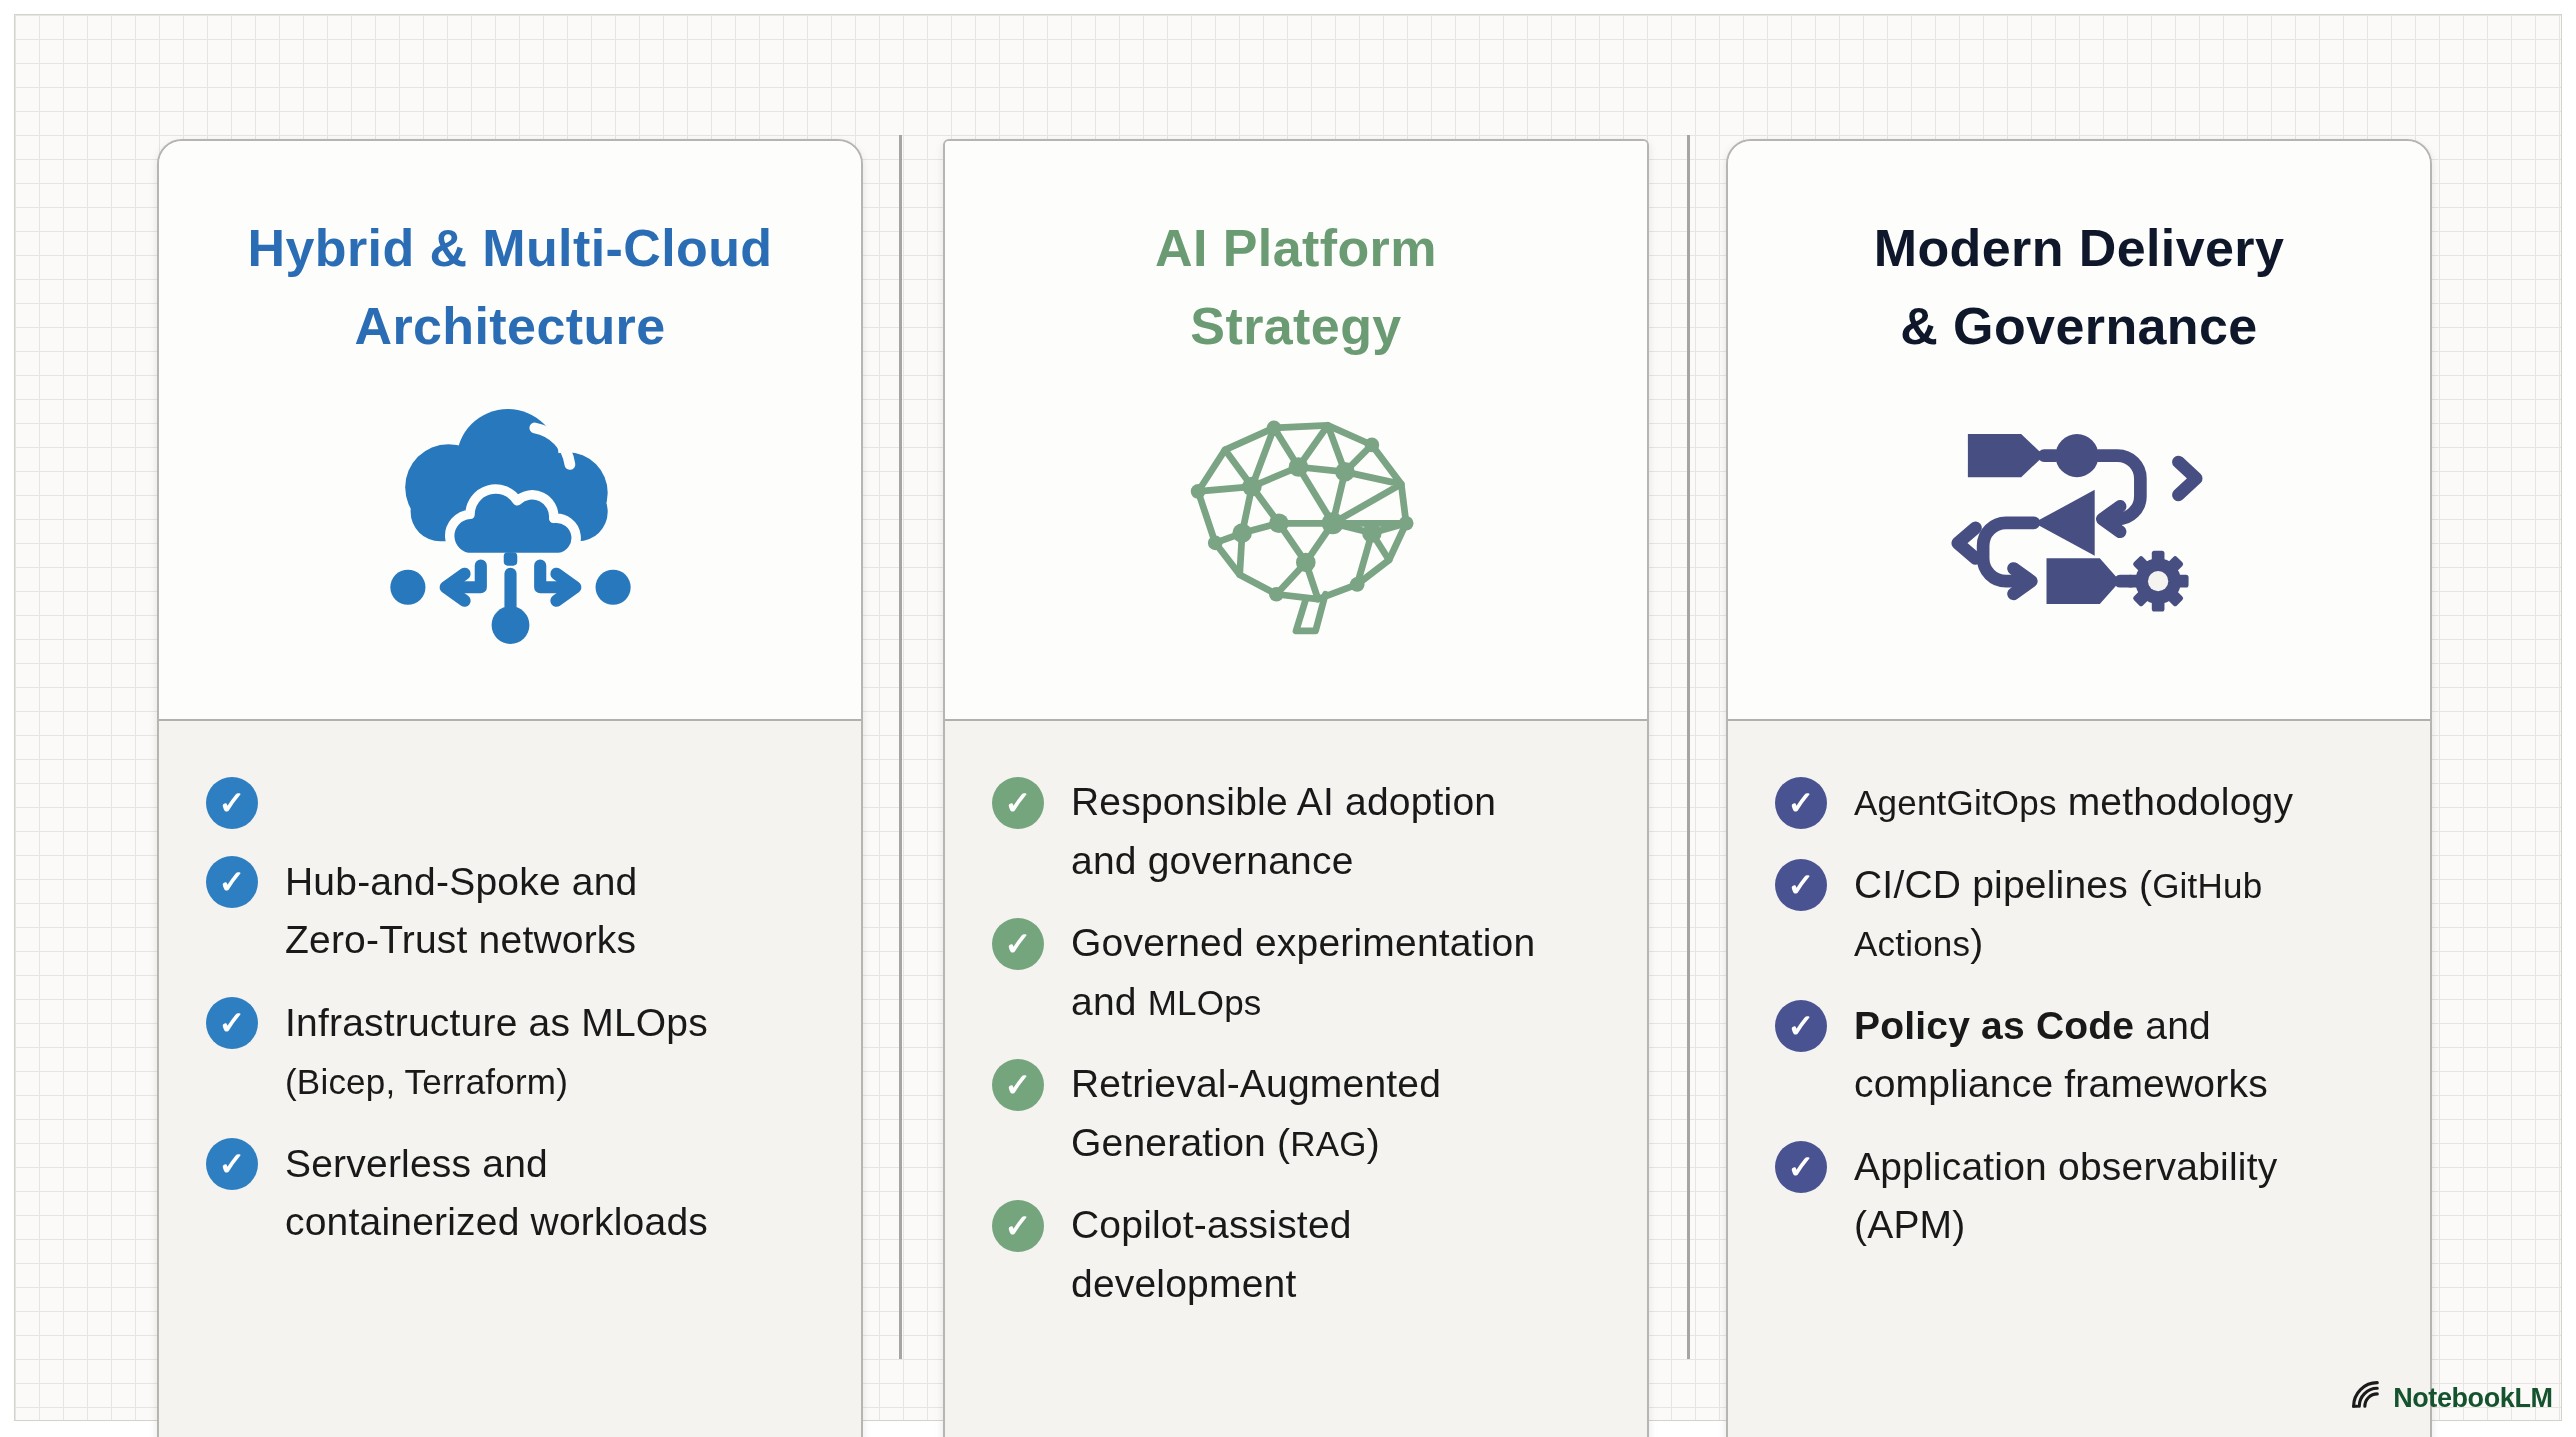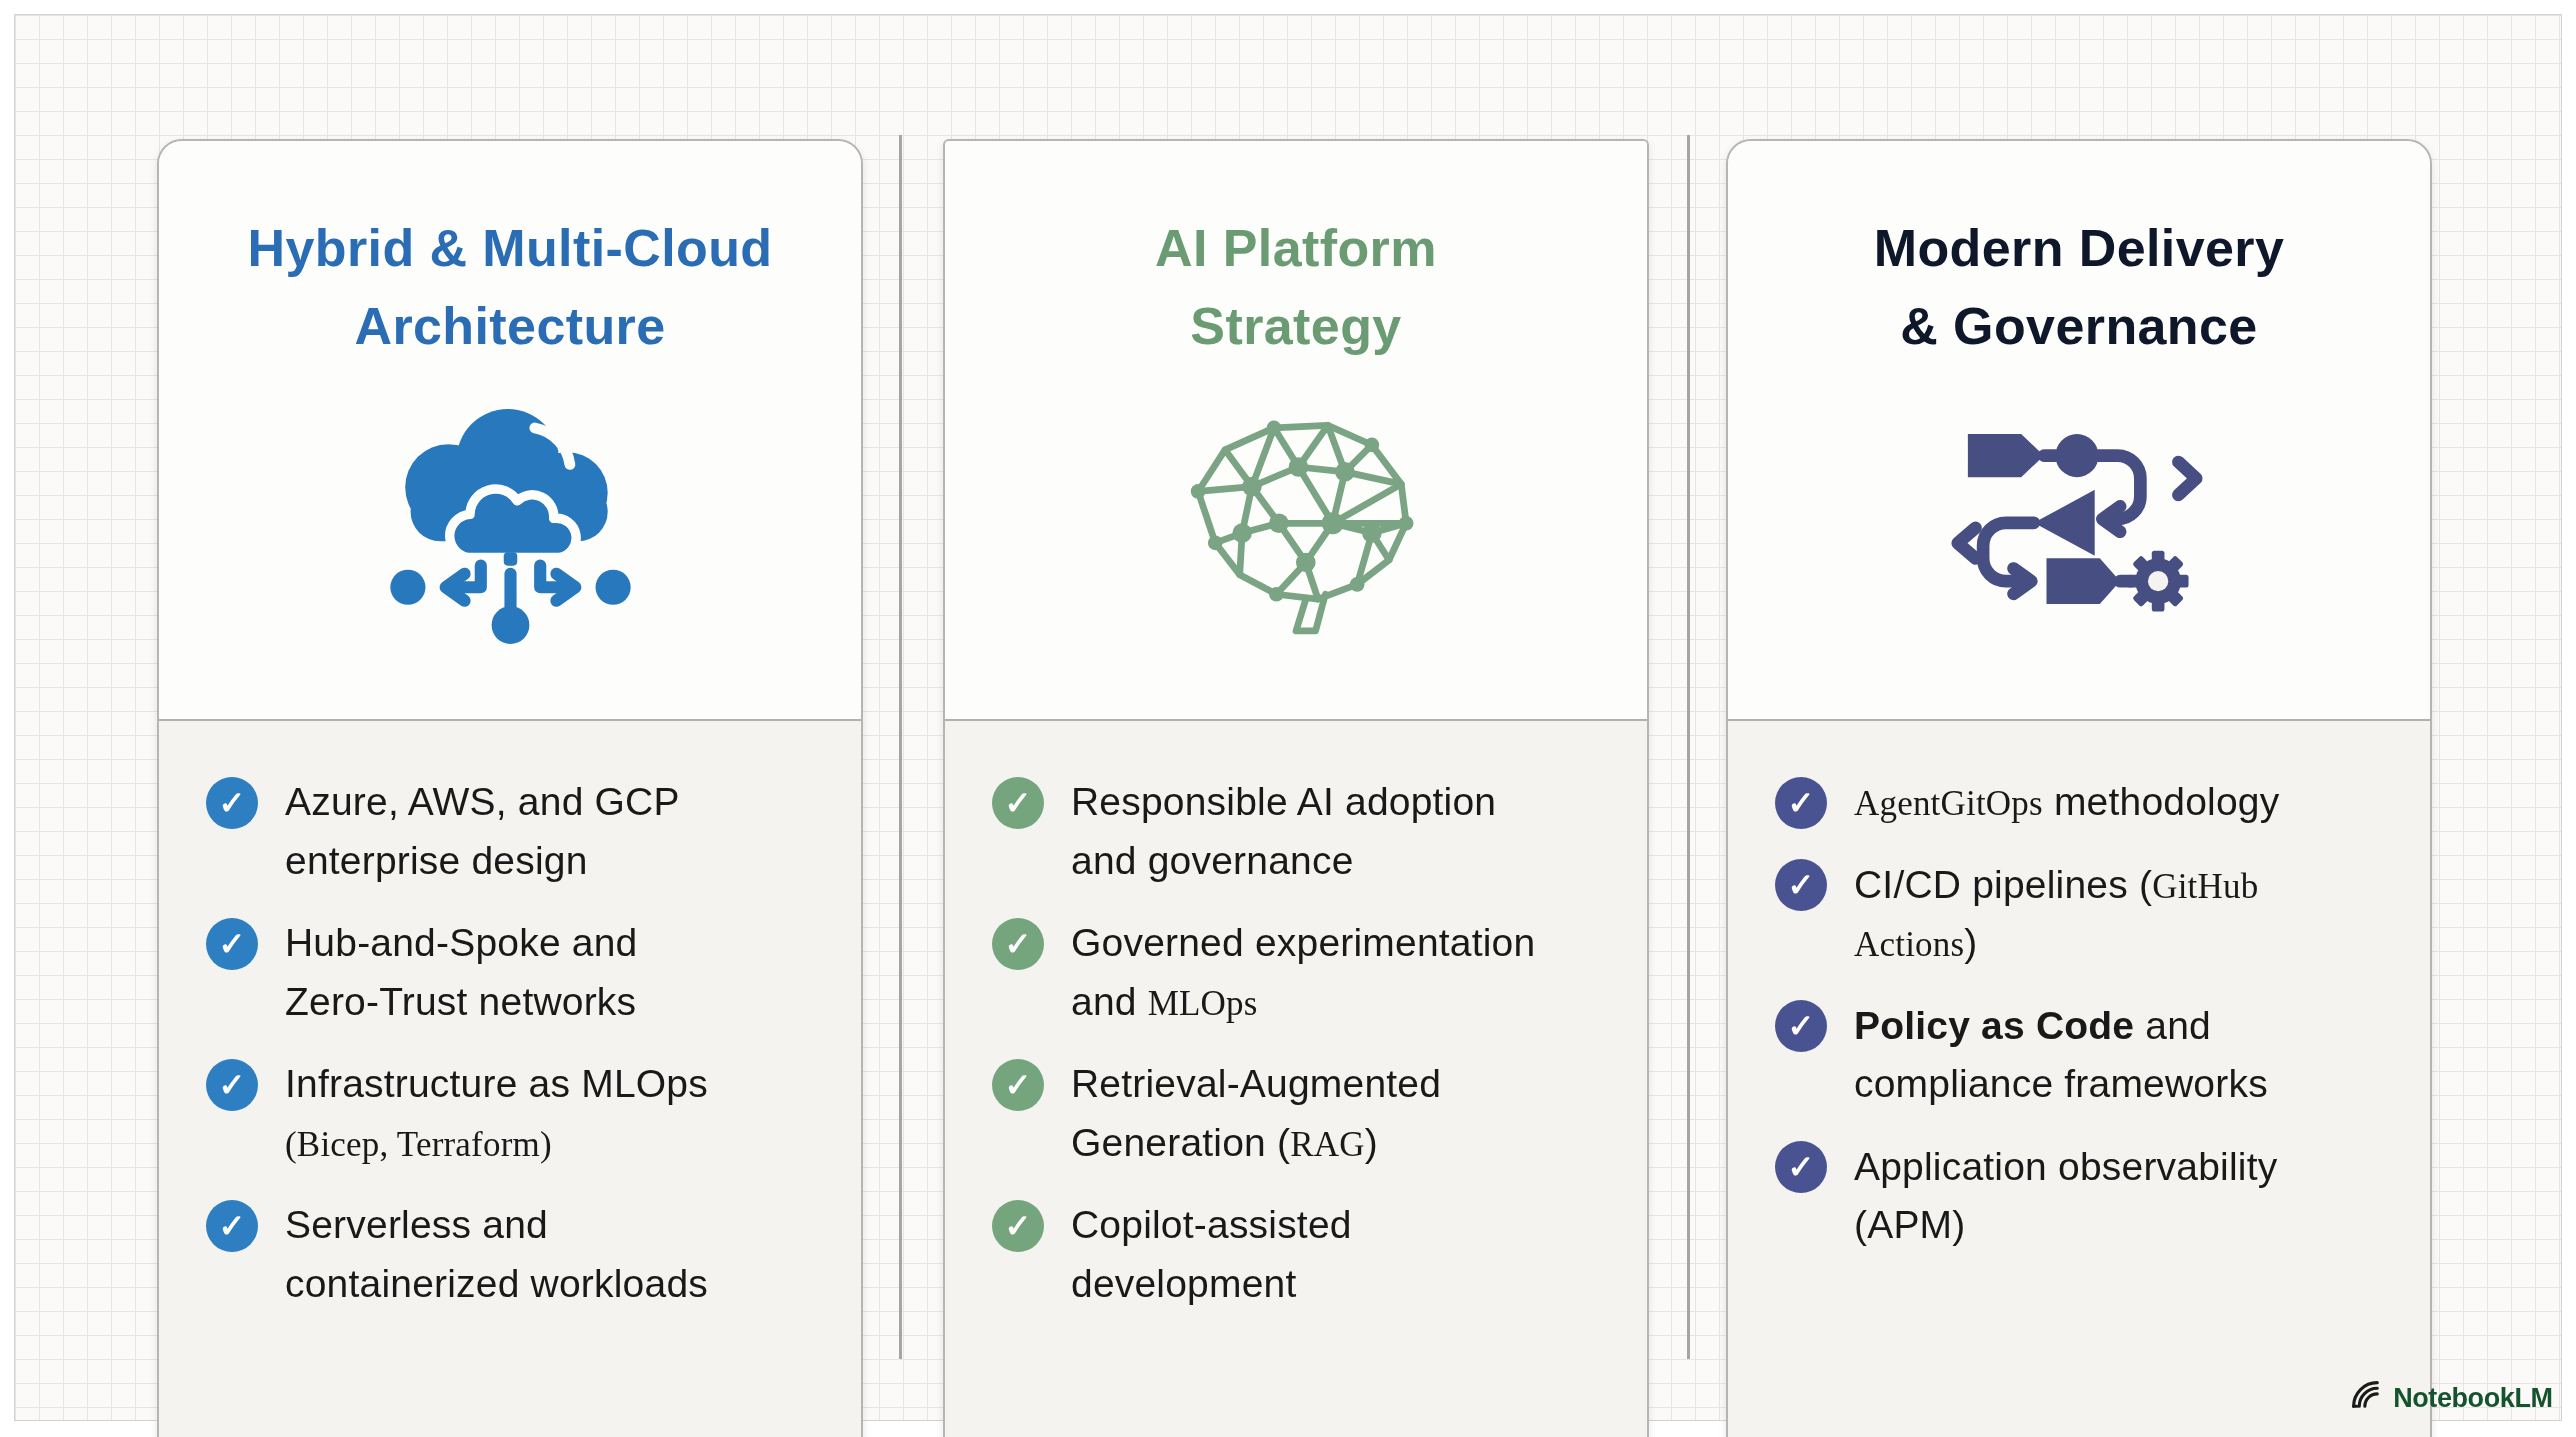--- a/index.html
+++ b/index.html
@@ -77,21 +77,21 @@
     display: flex; align-items: center; justify-content: center;
     margin-top: 3.6px;
   }
   .item-text {
     font-size: 39px;
     line-height: 1.5;
     color: #191919;
     white-space: pre-line;
     letter-spacing: 0.2px;
   }
-  .seg-mono { font-family: Liberation Serif, serif; font-size: 35px; }
+  .seg-mono { font-family: Liberation Sans, sans-serif; font-size: 35px; }
   .seg-bold { font-weight: 700; }
 
   .watermark {
     position: absolute;
     right: 23.4px; bottom: 18px;
     display: flex; align-items: center; gap: 9px;
     color: #14532d;
     font-size: 27px; font-weight: 700;
     letter-spacing: -0.4px;
   }
@@ -126,22 +126,20 @@
         <circle cx="34" cy="140" r="13"></circle>
         <circle cx="186" cy="140" r="13"></circle>
         <circle cx="110" cy="168" r="14"></circle>
       </svg>
     </div>
   </div>
   <div class="card-body">
     <ul class="check-list">
         <li>
           <span class="check" style="background: rgb(46, 127, 194);">✓</span>
-          <p class="item-text"><span>Azure, AWS, and GCP
-enterprise design</span></p>
         </li>
         <li>
           <span class="check" style="background: rgb(46, 127, 194);">✓</span>
           <p class="item-text"><span>Hub-and-Spoke and
 Zero-Trust networks</span></p>
         </li>
         <li>
           <span class="check" style="background: rgb(46, 127, 194);">✓</span>
           <p class="item-text"><span>Infrastructure as MLOps
 </span><span class="seg-mono">(Bicep, Terraform)</span></p>

